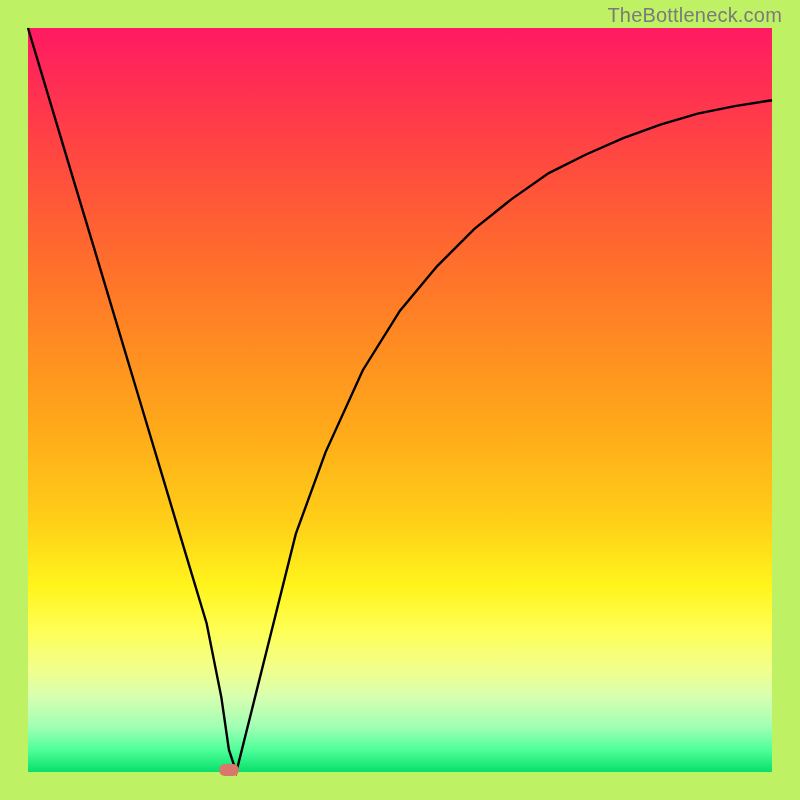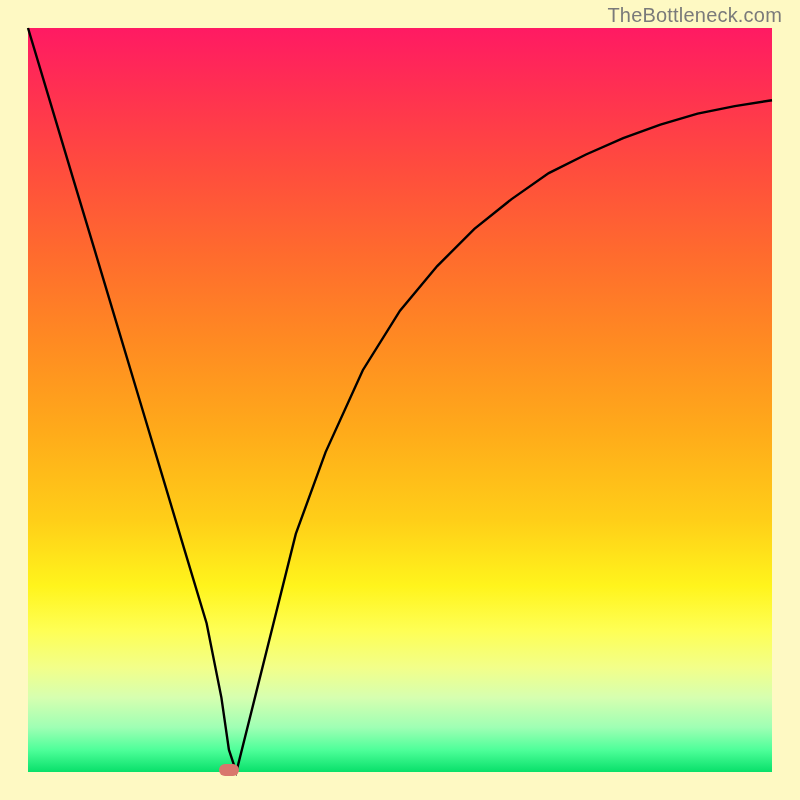--- a/index.html
+++ b/index.html
@@ -10,21 +10,21 @@
     overflow: hidden;
     background: #000;
     font-family: Arial, Helvetica, sans-serif;
   }
   .frame {
     position: absolute;
     left: 0;
     top: 0;
     width: 800px;
     height: 800px;
-    background: #fef9c3;
+    background: #bef264;
   }
   .plot-area {
     position: absolute;
     left: 28px;
     top: 28px;
     width: 744px;
     height: 744px;
     
     background: linear-gradient(
       to bottom,

